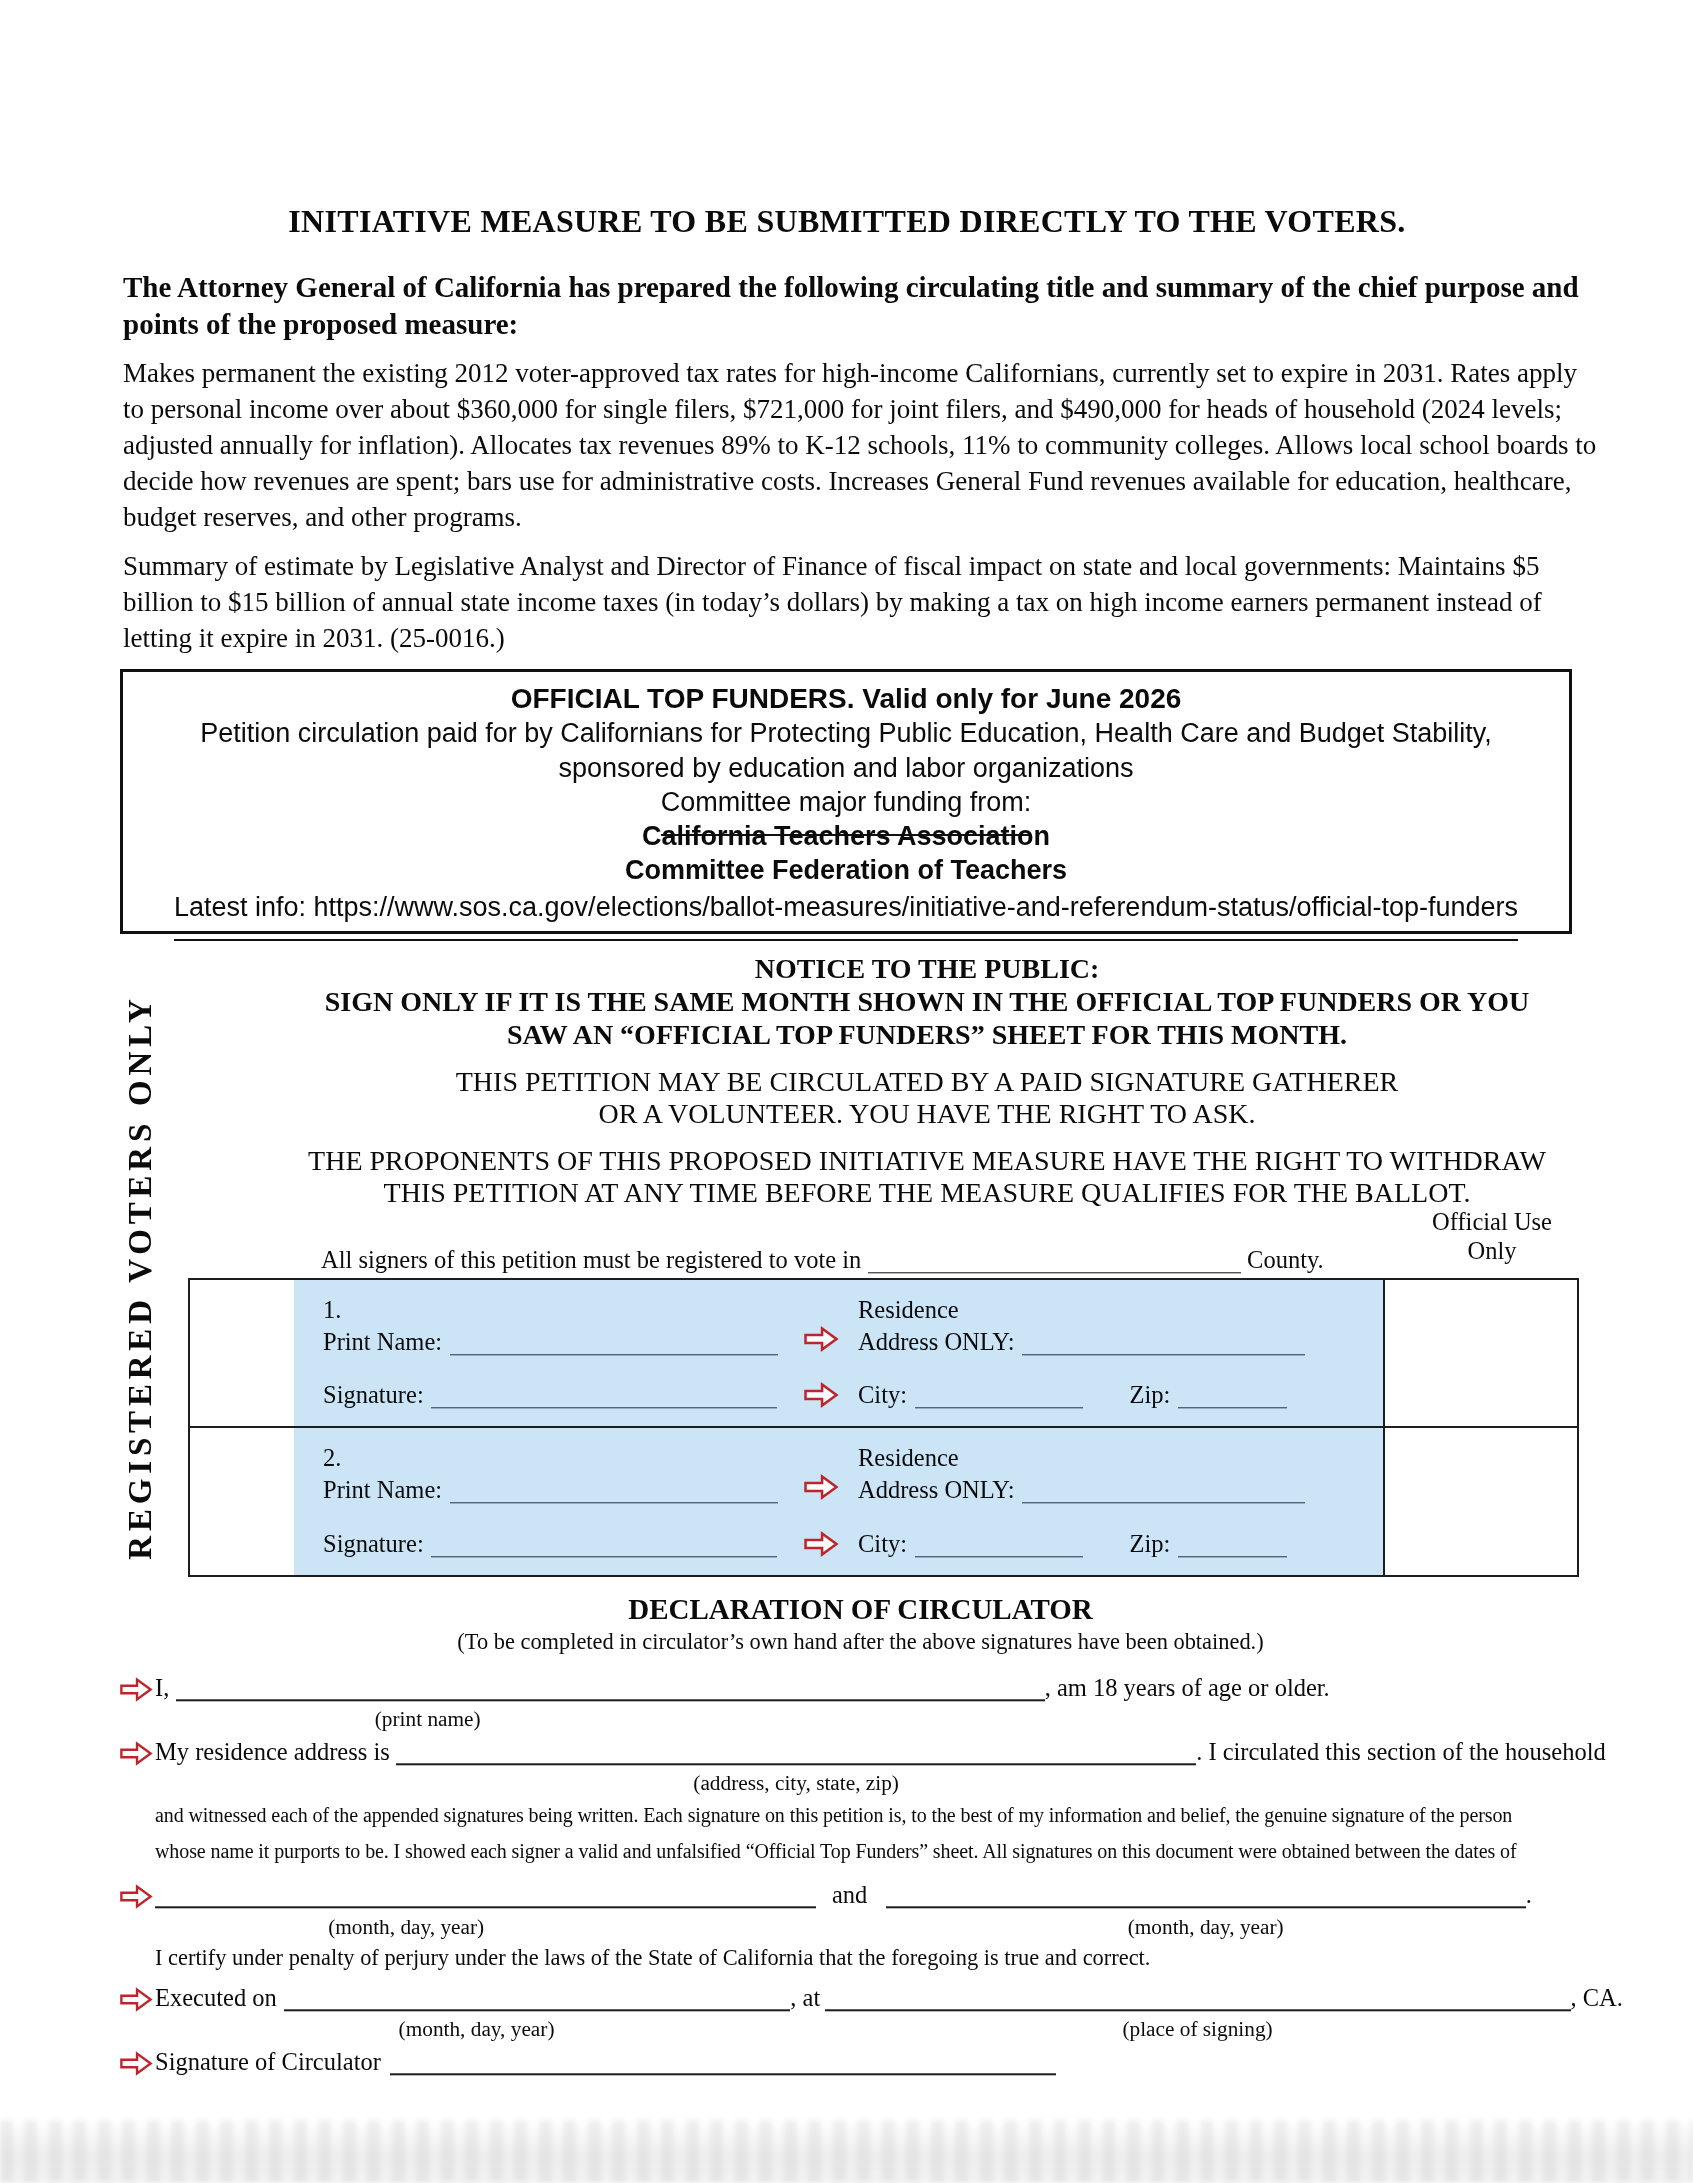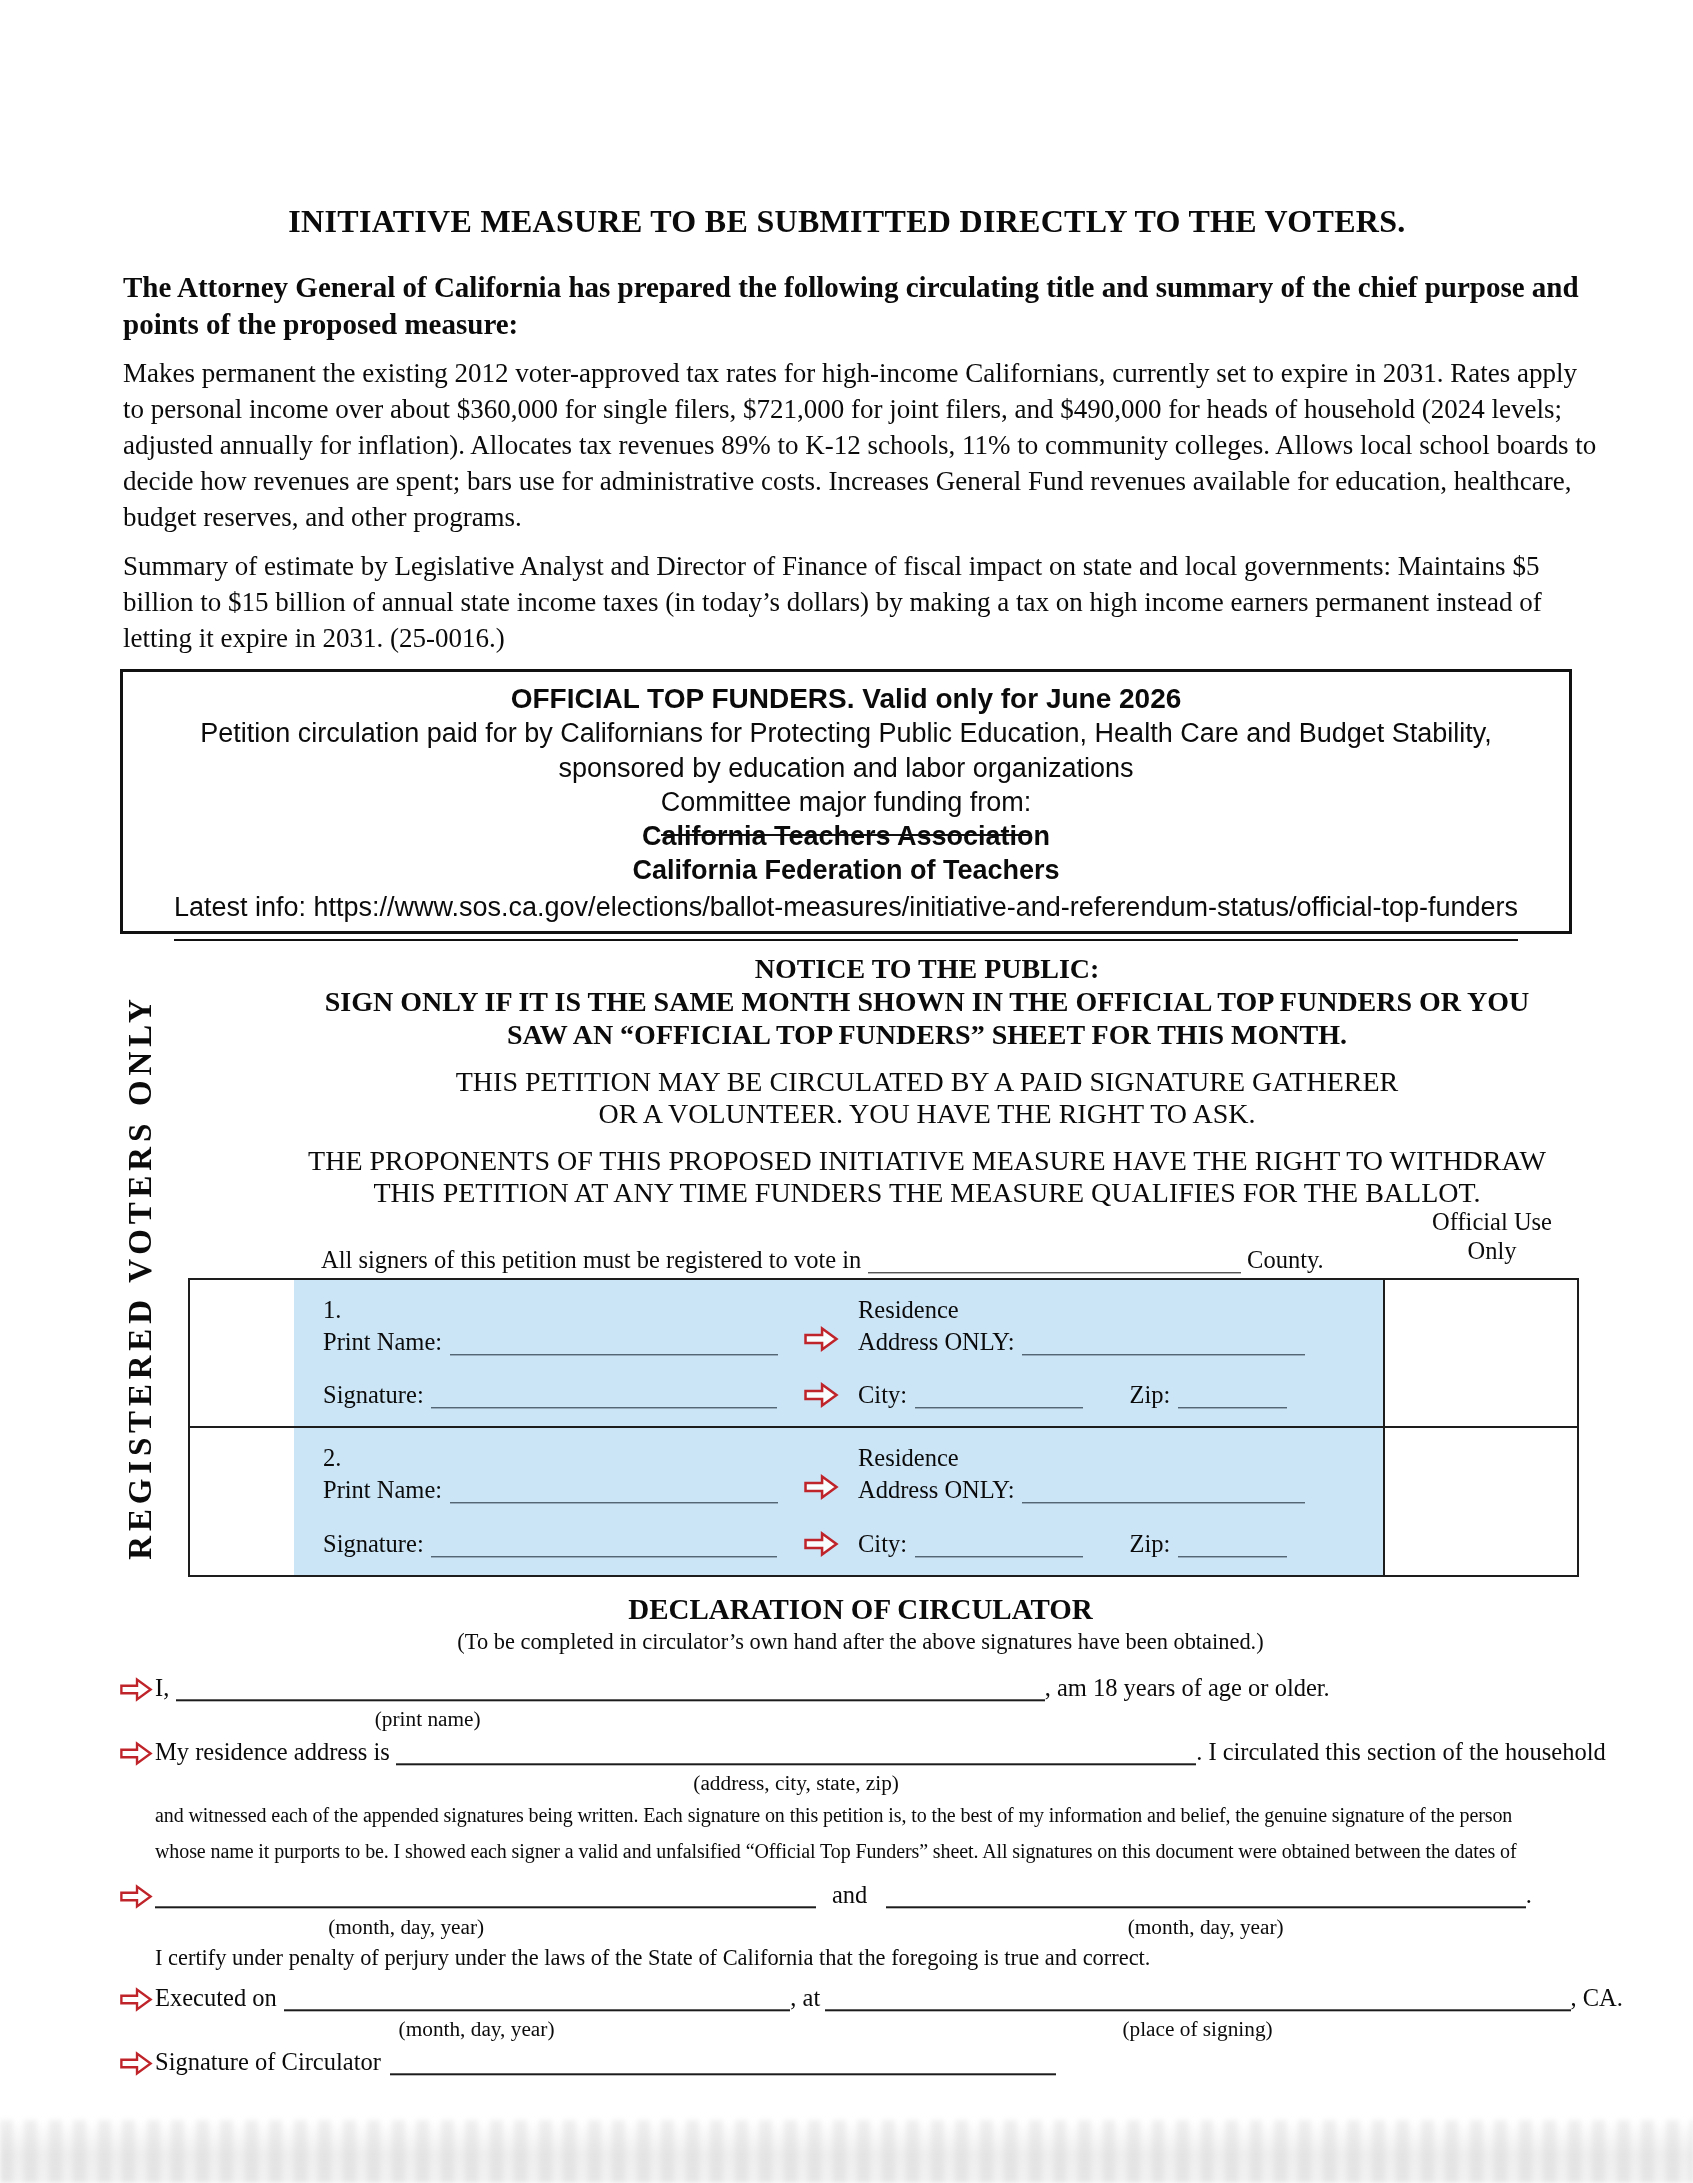--- a/index.html
+++ b/index.html
@@ -163,36 +163,36 @@
   <p class="summary">Makes permanent the existing 2012 voter-approved tax rates for high-income Californians, currently set to expire in 2031. Rates apply to personal income over about $360,000 for single filers, $721,000 for joint filers, and $490,000 for heads of household (2024 levels; adjusted annually for inflation). Allocates tax revenues 89% to K-12 schools, 11% to community colleges. Allows local school boards to decide how revenues are spent; bars use for administrative costs. Increases General Fund revenues available for education, healthcare, budget reserves, and other programs.</p>
 
   <p class="summary">Summary of estimate by Legislative Analyst and Director of Finance of fiscal impact on state and local governments: Maintains $5 billion to $15 billion of annual state income taxes (in today’s dollars) by making a tax on high income earners permanent instead of letting it expire in 2031. (25-0016.)</p>
 
   <div class="funders-box">
     <div class="fb-title">OFFICIAL TOP FUNDERS. Valid only for June 2026</div>
     <div class="fb-line">Petition circulation paid for by Californians for Protecting Public Education, Health Care and Budget Stability,</div>
     <div class="fb-line">sponsored by education and labor organizations</div>
     <div class="fb-line"><span class="u">Committee major funding from:</span></div>
     <div class="fb-funder">California Teachers Association</div>
-    <div class="fb-funder">California Federation of Teachers</div>
+    <div class="fb-funder">Committee Federation of Teachers</div>
     <div class="fb-line" style="margin-top:5.3px;"><span class="u">Latest info: https://www.sos.ca.gov/elections/ballot-measures/initiative-and-referendum-status/official-top-funders</span></div>
   </div>
 
   <div class="voters-area">
 
     <div class="sidebar-label">REGISTERED VOTERS ONLY</div>
 
     <div class="notice">
       <div class="n-bold">NOTICE TO THE PUBLIC:</div>
       <div class="n-bold">SIGN ONLY IF IT IS THE SAME MONTH SHOWN IN THE OFFICIAL TOP FUNDERS OR YOU</div>
       <div class="n-bold">SAW AN “OFFICIAL TOP FUNDERS” SHEET FOR THIS MONTH.</div>
       <div class="n-line gap">THIS PETITION MAY BE CIRCULATED BY A PAID SIGNATURE GATHERER</div>
       <div class="n-line">OR A VOLUNTEER. YOU HAVE THE RIGHT TO ASK.</div>
       <div class="n-line gap">THE PROPONENTS OF THIS PROPOSED INITIATIVE MEASURE HAVE THE RIGHT TO WITHDRAW</div>
-      <div class="n-line">THIS PETITION AT ANY TIME FUNDERS THE MEASURE QUALIFIES FOR THE BALLOT.</div>
+      <div class="n-line">THIS PETITION AT ANY TIME BEFORE THE MEASURE QUALIFIES FOR THE BALLOT.</div>
     </div>
 
     <div class="county-row">
       <span class="county-text">
         <span>All signers of this petition must be registered to vote in</span><span class="blank-line county-blank"></span><span>County.</span>
       </span>
       <div class="official-use">
         <div>Official Use</div>
         <div>Only</div>
       </div>

